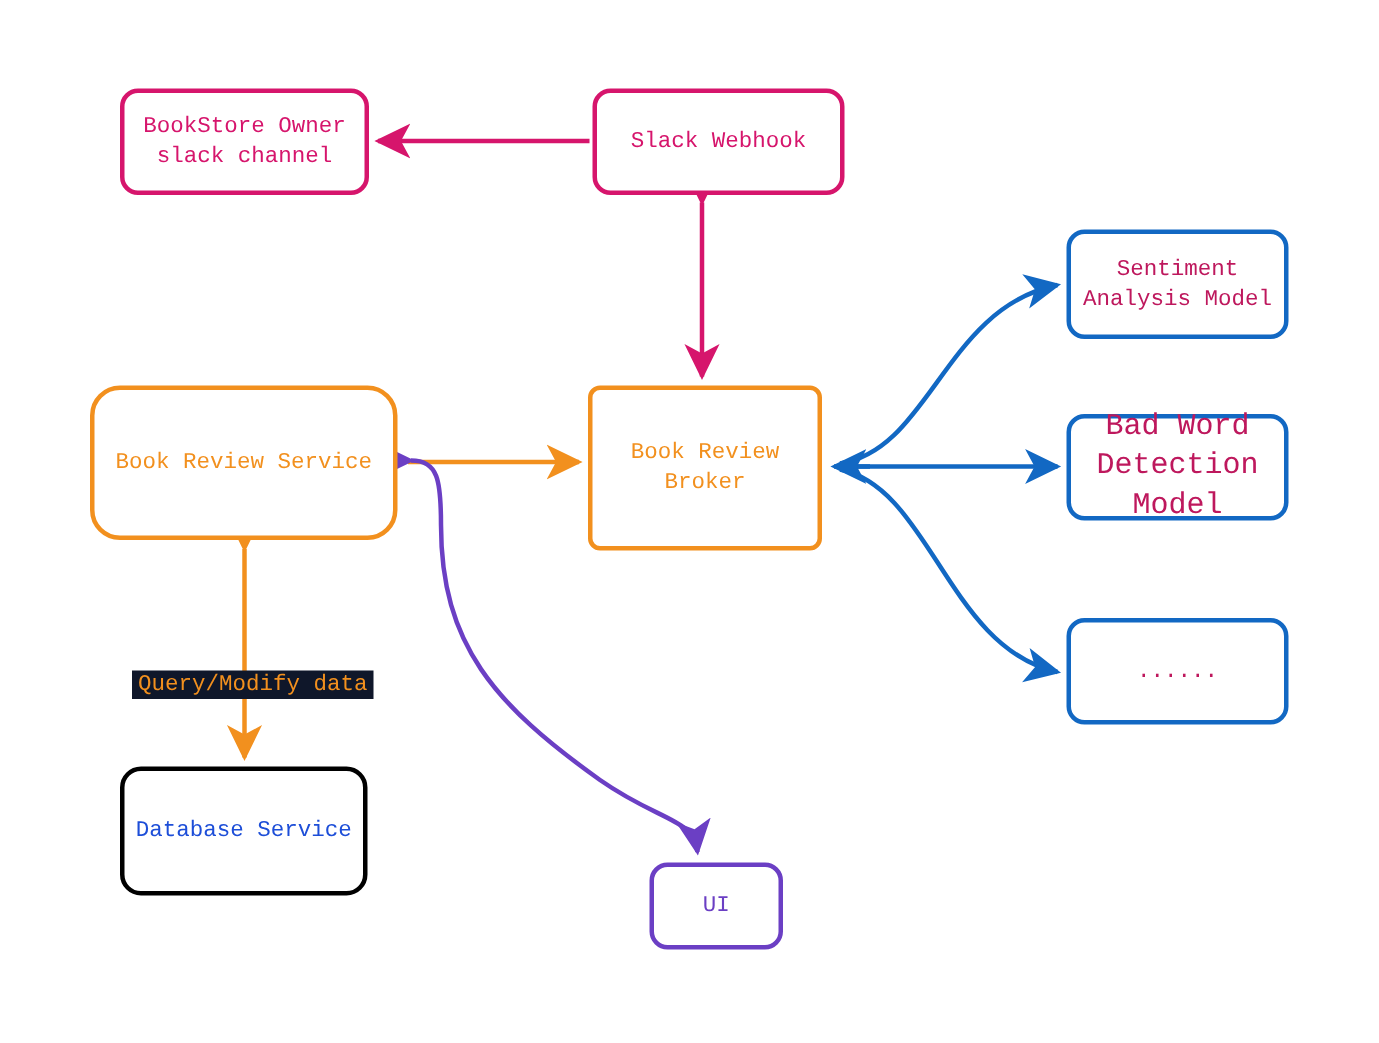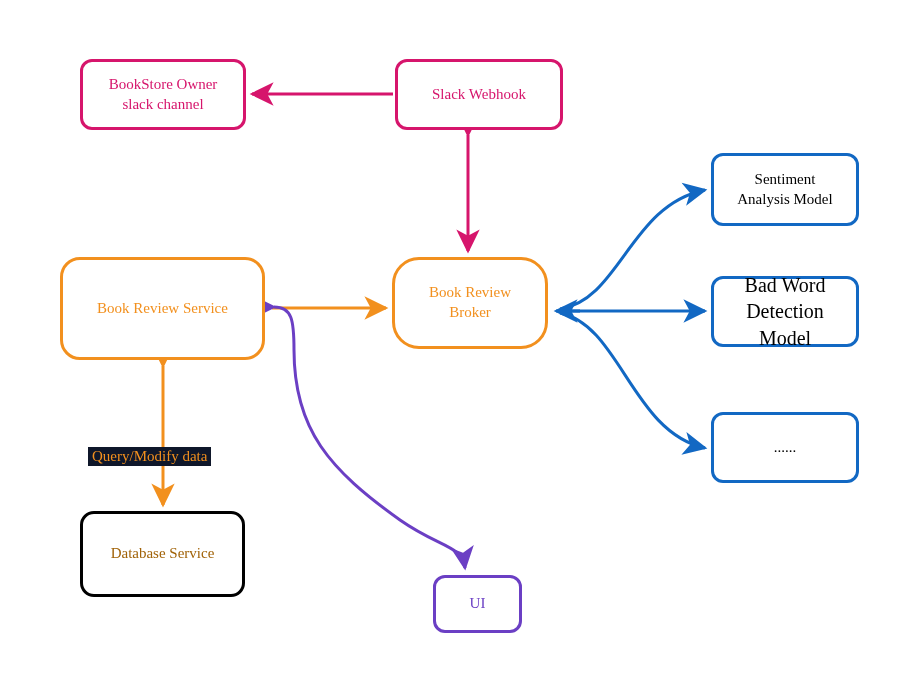--- a/index.html
+++ b/index.html
@@ -6,21 +6,21 @@
   html, body {
     margin: 0;
     padding: 0;
     background: #ffffff;
   }
   #canvas {
     position: relative;
     width: 919px;
     height: 695px;
     background: #ffffff;
-    font-family: Liberation Serif, serif;
+    font-family: Liberation Mono, monospace;
     overflow: hidden;
   }
   #edges {
     position: absolute;
     left: 0;
     top: 0;
     width: 919px;
     height: 695px;
     pointer-events: none;
   }
@@ -37,23 +37,23 @@
     z-index: 2;
   }
   .node-label {
     display: block;
     white-space: pre-line;
     padding: 0 6px;
   }
   
   .n-pink   { border-color: #D6156C; color: #D6156C; }
   .n-orange { border-color: #F2901E; color: #F2901E; }
-  .n-blue   { border-color: #1268C3; color: #000000; }
+  .n-blue   { border-color: #1268C3; color: #be185d; }
   .n-purple { border-color: #6B3FC4; color: #6B3FC4; }
-  .n-black  { border-color: #000000; color: #a16207; }
+  .n-black  { border-color: #000000; color: #1d4ed8; }
 
   .edge-label {
     position: absolute;
     color: #F2901E;
     font-size: 15px;
     white-space: nowrap;
     background: #0f172a;
     padding: 1px 4px;
     z-index: 3;
   }
@@ -95,21 +95,21 @@
       <div class="node n-pink" style="left: 80px; top: 59px; width: 166px; height: 71px; border-radius: 12px; border-width: 3px; font-size: 15px;">
         <span class="node-label">BookStore Owner
 slack channel</span>
       </div>
       <div class="node n-pink" style="left: 395px; top: 59px; width: 168px; height: 71px; border-radius: 12px; border-width: 3px; font-size: 15px;">
         <span class="node-label">Slack Webhook</span>
       </div>
       <div class="node n-orange" style="left: 60px; top: 257px; width: 205px; height: 103px; border-radius: 20px; border-width: 3px; font-size: 15px;">
         <span class="node-label">Book Review Service</span>
       </div>
-      <div class="node n-orange" style="left: 392px; top: 257px; width: 156px; height: 92px; border-radius: 27px; border-width: 3px; font-size: 15px;">
+      <div class="node n-orange" style="left: 392px; top: 257px; width: 156px; height: 110px; border-radius: 8px; border-width: 3px; font-size: 15px;">
         <span class="node-label">Book Review
 Broker</span>
       </div>
       <div class="node n-blue" style="left: 711px; top: 153px; width: 148px; height: 73px; border-radius: 12px; border-width: 3px; font-size: 15px;">
         <span class="node-label">Sentiment
 Analysis Model</span>
       </div>
       <div class="node n-blue" style="left: 711px; top: 276px; width: 148px; height: 71px; border-radius: 12px; border-width: 3px; font-size: 20px;">
         <span class="node-label">Bad Word
 Detection Model</span>

